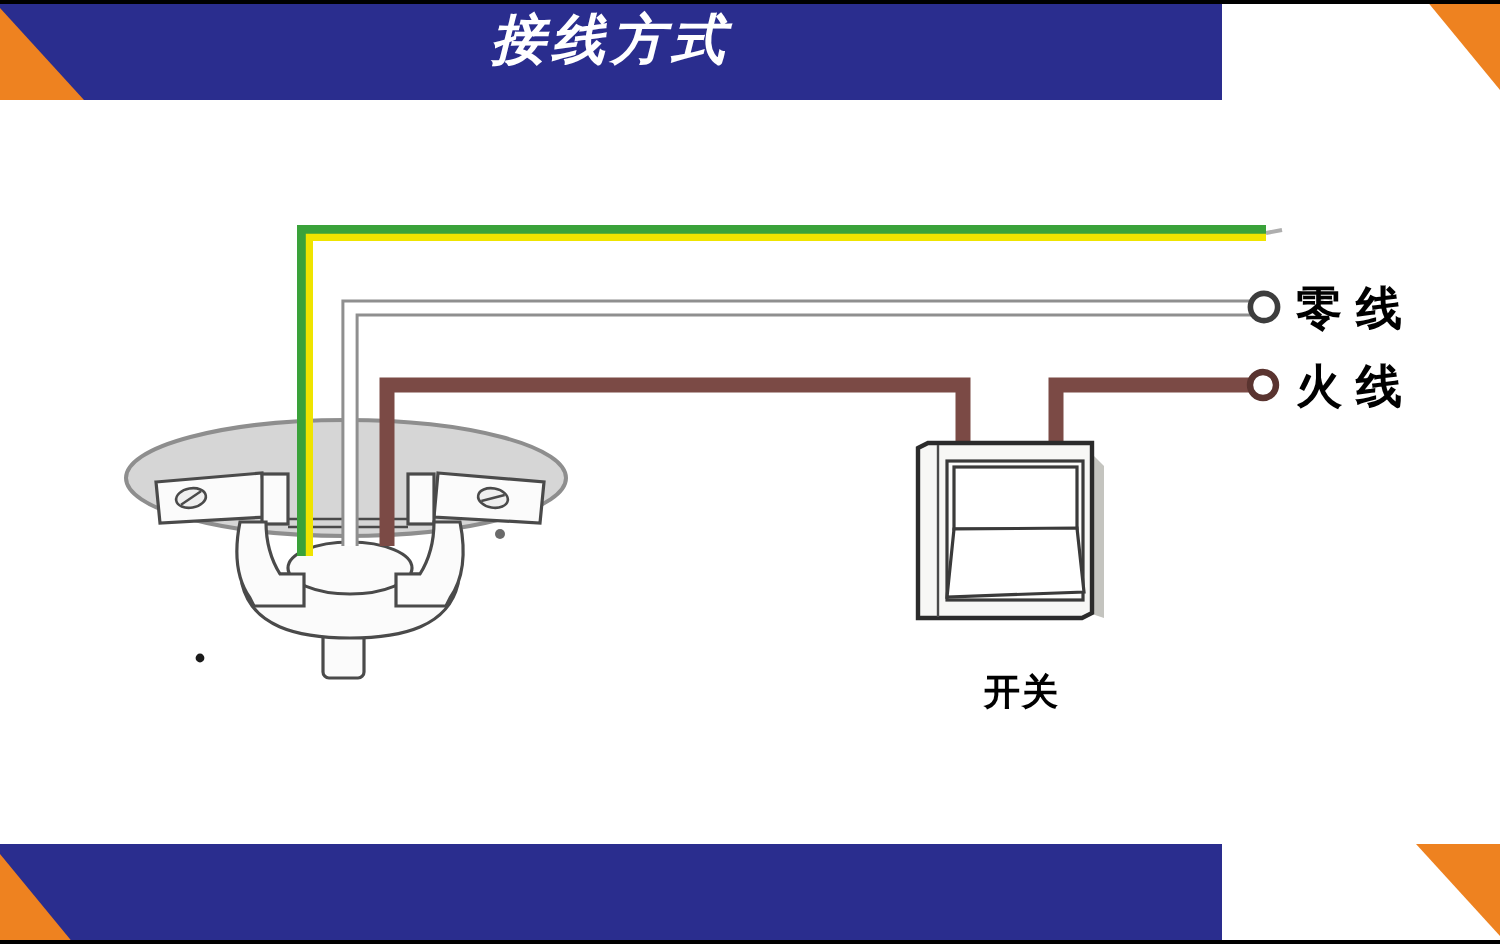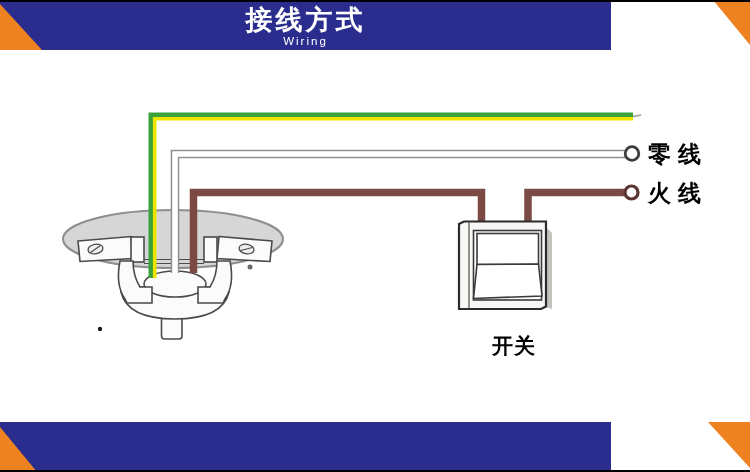--- a/index.html
+++ b/index.html
@@ -2,21 +2,21 @@
 <html style="--banner_blue: #2a2d8e; --banner_orange: #ee8220; --edge_black: #000000; --body_bg: #ffffff; --text_dark: #000000; --ground_green: #3aa23a; --ground_yellow: #efe400; --neutral_fill: #ffffff; --neutral_outline: #8f8f8f; --neutral_ring: #3d3d3d; --live_brown: #7b4a45; --live_ring: #5a3430; --lamp_gray: #d6d6d6; --lamp_outline: #4a4a4a; --switch_outline: #2b2b2b; --switch_side: #c4c4bf;"><head>
 <meta charset="utf-8">
 <style>
   html,body{margin:0;padding:0;background:#222;}
   .stage{
     position:relative;width:750px;height:472px;overflow:hidden;
     background:var(--body_bg,#fff);
     font-family:"Liberation Sans", sans-serif;
   }
   
-  .banner{position:absolute;left:0;width:611px;height:50px;background:var(--banner_blue,#2a2d8e);z-index:3;}
+  .banner{position:absolute;left:0;width:611px;height:50px;background:var(--banner_blue,#2a2d8e);z-index:3;font-style:italic;}
   .banner-top{top:0;}
   .banner-bottom{top:422px;}
   .corners{position:absolute;left:0;top:0;display:block;}
   .corner{fill:var(--banner_orange,#ee8220);}
   .edgeline{position:absolute;left:0;width:750px;height:2px;background:var(--edge_black,#000);}
   .edge-top{top:0;}
   .edge-bottom{bottom:0;}
   .banner-text{position:absolute;left:0;top:0;width:100%;text-align:center;color:#fff;}
   .title{margin-top:5px;font-size:27px;font-weight:bold;letter-spacing:3px;line-height:30px;}
   .subtitle{font-size:11.5px;letter-spacing:2px;line-height:13px;}
@@ -40,36 +40,35 @@
   .sw-rocker{fill:#ffffff;stroke:#3a3a3a;stroke-width:1.6;}
   
   .label{
     position:absolute;z-index:2;color:var(--text_dark,#000);
     font-weight:bold;white-space:nowrap;
   }
   .wire-label{left:648px;font-size:23px;line-height:26px;letter-spacing:7px;}
   .label-ground{top:103px;}
   .label-neutral{top:141px;}
   .label-live{top:180px;}
-  .label-switch{left:492px;top:334px;font-size:21px;line-height:24px;letter-spacing:1px;}
+  .label-switch{left:492px;top:334px;font-size:18px;line-height:24px;letter-spacing:1px;}
 </style>
 </head>
 <body>
 
 <div class="stage">
 
   <div class="banner banner-top">
     <svg class="corners" width="750" height="50" viewBox="0 0 750 50">
       <polygon class="corner" points="0,4 42,50 0,50"></polygon>
       <polygon class="corner" points="713,0 750,0 750,45"></polygon>
     </svg>
     <div class="edgeline edge-top"></div>
     <div class="banner-text">
       <div class="title">接线方式</div>
-      <div class="subtitle">Wiring</div>
     </div>
   </div>
 
   <svg class="diagram" width="750" height="472" viewBox="0 0 750 472">
 
     <g>
       <ellipse class="canopy" cx="173" cy="239" rx="110" ry="29"></ellipse>
       <rect class="part" x="161.5" y="312" width="20.5" height="27" rx="3"></rect>
       <path class="part" d="M121,292 C126,313 148,319 175,319 C202,319 224,313 229,292 L229,287 L121,287 Z"></path>
       <ellipse class="part" cx="175" cy="284" rx="31" ry="13"></ellipse>

